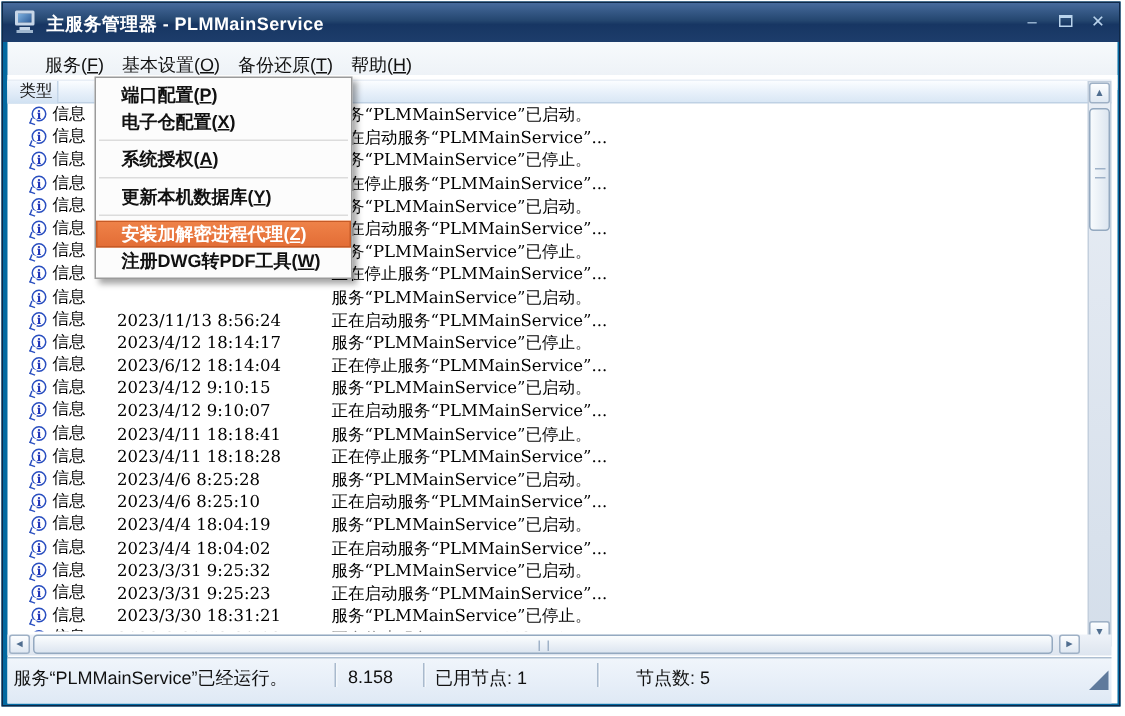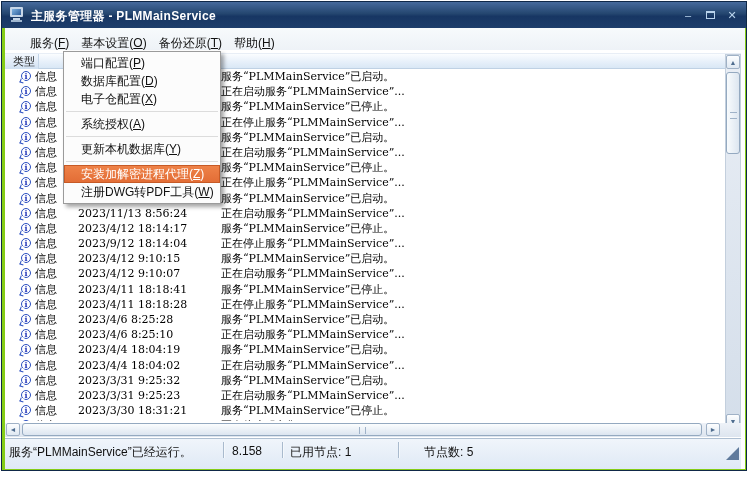--- a/index.html
+++ b/index.html
@@ -2,21 +2,21 @@
 <html><head>
 <meta charset="utf-8">
 <style>
   html,body{margin:0;padding:0;background:#ffffff;}
   *{box-sizing:border-box;}
   #stage{position:relative;width:750px;height:477px;background:#ffffff;overflow:hidden;
          font-family:"Liberation Sans","DejaVu Sans",sans-serif;}
 
   
   .window{position:absolute;left:1px;top:1px;width:746px;height:470px;
-          background:#84cc16;border:1px solid #0f2848;}
+          background:#0369a1;border:1px solid #0f2848;}
 
   
   .titlebar{position:absolute;left:0;top:0;width:744px;height:26px;
             background:linear-gradient(180deg,#466a9c 0%,#24466f 45%,#173663 55%,#1d3d6b 100%);
             display:flex;align-items:center;}
   .app-icon{position:absolute;left:8px;top:5px;width:16px;height:15px;}
   .app-icon .scr{position:absolute;left:0;top:0;width:13px;height:10px;border:2px solid #c7d6e8;
                  background:linear-gradient(135deg,#7fb2e0,#2e5d9a);border-radius:1px;}
   .app-icon .base{position:absolute;left:3px;top:11px;width:7px;height:2px;background:#c7d6e8;}
   .app-icon .foot{position:absolute;left:1px;top:13px;width:11px;height:2px;background:#9fb6cf;}
@@ -99,23 +99,23 @@
   .sb-ver{left:227px;}
   .sb-used{left:285px;}
   .sb-total{left:419px;}
   .sb-sep{position:absolute;top:3px;width:1px;height:16px;background:#a9bacd;
           box-shadow:1px 0 0 #f4f8fc;}
   .sep1{left:218px;} .sep2{left:277px;} .sep3{left:393px;}
   .resize-grip{position:absolute;right:2px;top:8px;width:0;height:0;
                border-left:13px solid transparent;border-bottom:13px solid #5f7a9c;}
 
   
-  .popup{position:absolute;left:61px;top:49px;width:158px;background:#fcfcfc;
+  .popup{position:absolute;left:61px;top:49px;width:172px;background:#fcfcfc;
          border:1px solid #9b9b9b;box-shadow:3px 3px 4px rgba(0,0,0,.35);
-         padding:2px 0;z-index:100;}
+         padding:2px 0;z-index:100;font-weight:bold;}
   .menu-item{height:18px;line-height:18px;padding-left:17px;font-size:12px;color:#111;
              white-space:nowrap;}
   .menu-item.hl{background:linear-gradient(180deg,#ef8349 0%,#e26c35 100%);
                 box-shadow:inset 0 0 0 1px #c65a26;color:#ffffff;}
   .menu-sep{height:1px;background:#dcdcdc;margin:3px 2px;}
 
   u{text-decoration:underline;}
 </style>
 </head>
 <body>
@@ -219,21 +219,21 @@
           </div>
           <div class="row">
             <span class="info-icon">i</span>
             <span class="cell cell-type">信息</span>
             <span class="cell cell-time">2023/4/12 18:14:17</span>
             <span class="cell cell-msg">服务“PLMMainService”已停止。</span>
           </div>
           <div class="row">
             <span class="info-icon">i</span>
             <span class="cell cell-type">信息</span>
-            <span class="cell cell-time">2023/9/12 18:14:04</span>
+            <span class="cell cell-time">2023/6/12 18:14:04</span>
             <span class="cell cell-msg">正在停止服务“PLMMainService”...</span>
           </div>
           <div class="row">
             <span class="info-icon">i</span>
             <span class="cell cell-type">信息</span>
             <span class="cell cell-time">2023/4/12 9:10:15</span>
             <span class="cell cell-msg">服务“PLMMainService”已启动。</span>
           </div>
           <div class="row">
             <span class="info-icon">i</span>
@@ -322,21 +322,20 @@
         <span class="sb-sep sep2"></span>
         <span class="sb-field sb-used">已用节点: 1</span>
         <span class="sb-sep sep3"></span>
         <span class="sb-field sb-total">节点数: 5</span>
         <span class="resize-grip"></span>
       </div>
     </div>
 
     <div class="popup">
         <div class="menu-item">端口配置(<u>P</u>)</div>
-        <div class="menu-item">数据库配置(<u>D</u>)</div>
         <div class="menu-item">电子仓配置(<u>X</u>)</div>
         <div class="menu-sep"></div>
         <div class="menu-item">系统授权(<u>A</u>)</div>
         <div class="menu-sep"></div>
         <div class="menu-item">更新本机数据库(<u>Y</u>)</div>
         <div class="menu-sep"></div>
         <div class="menu-item hl">安装加解密进程代理(<u>Z</u>)</div>
         <div class="menu-item">注册DWG转PDF工具(<u>W</u>)</div>
       </div>
 

